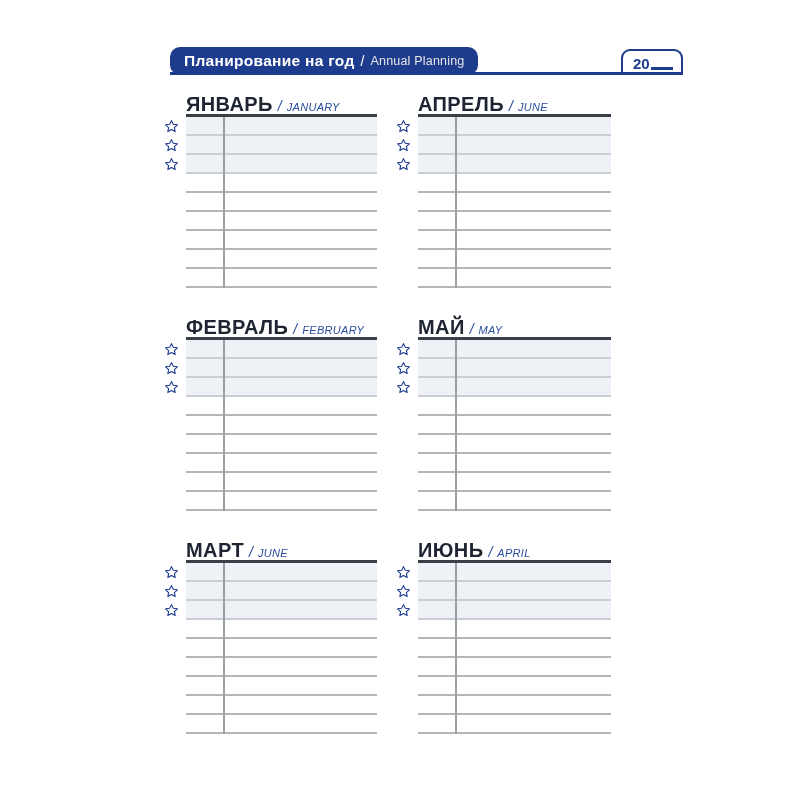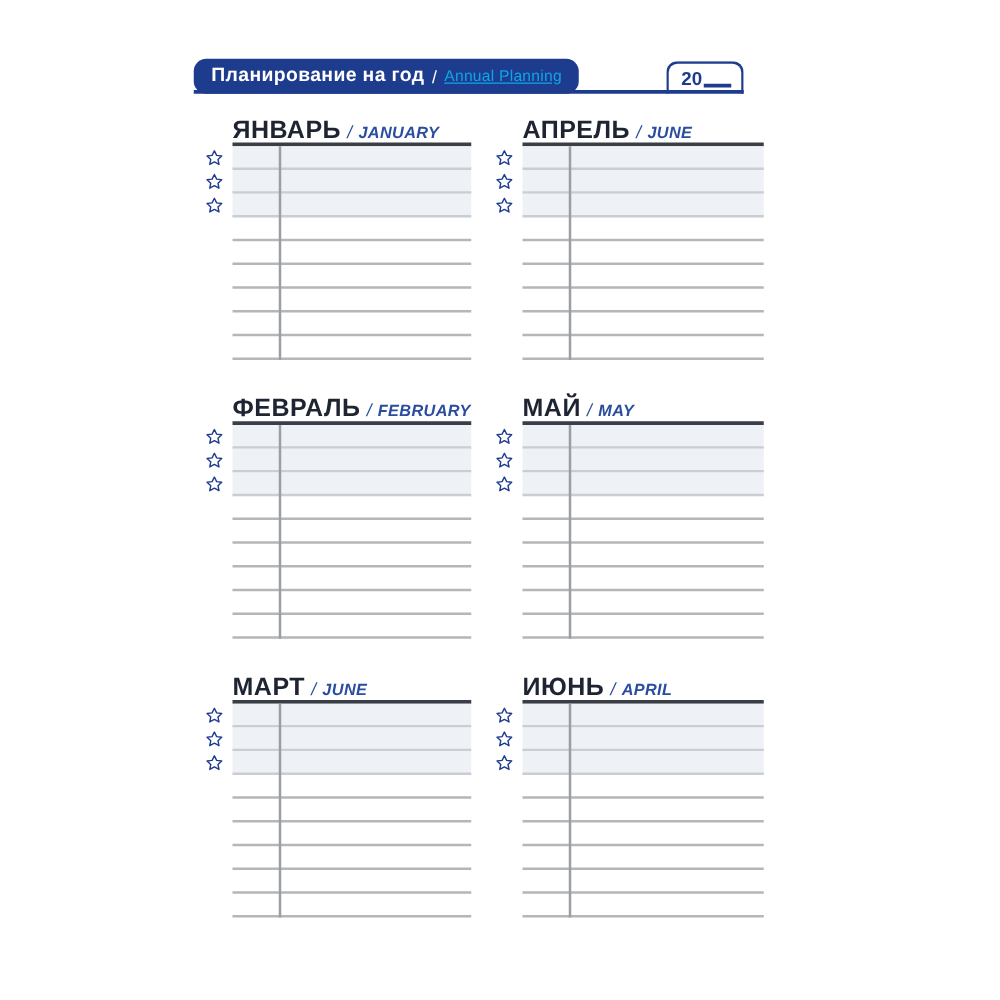--- a/index.html
+++ b/index.html
@@ -11,49 +11,49 @@
     --row-line:#b4b6b9;
     --shade-line:#caced3;
     --divider:#9b9ea3;
   }
   *{margin:0;padding:0;box-sizing:border-box;}
   html,body{background:#ffffff;}
   body{font-family:"Liberation Sans","DejaVu Sans",sans-serif;}
   .page{position:relative;width:800px;height:800px;background:#ffffff;overflow:hidden;}
 
   
-  .header{position:absolute;left:155px;top:47px;width:440px;height:28px;}
+  .header{position:absolute;left:170px;top:47px;width:513px;height:28px;}
   .header-line{position:absolute;left:0;right:0;bottom:0;height:3px;background:var(--navy);z-index:2;}
   .pill{
     position:absolute;left:0;bottom:0;height:28px;z-index:3;
     background:var(--navy);border-radius:10px;
     display:flex;align-items:center;gap:6px;padding:0 14px 1px 14px;white-space:nowrap;
   }
   .pill .t-ru{color:#ffffff;font-weight:bold;font-size:15.5px;letter-spacing:.3px;}
   .pill .t-sep{color:#ffffff;font-size:14px;font-weight:400;}
-  .pill .t-en{color:#0ea5e9;font-size:12.5px;font-weight:400;letter-spacing:.2px;text-decoration:underline;}
+  .pill .t-en{color:#e5e5e5;font-size:12.5px;font-weight:400;letter-spacing:.2px;}
   .year-tab{
     position:absolute;right:0;bottom:0;width:62px;height:26px;z-index:1;
     background:#ffffff;border:2px solid var(--navy);border-bottom:none;
     border-radius:9px 9px 0 0;
     display:flex;align-items:flex-end;padding:0 8px 4px 10px;
   }
   .year-tab .y-prefix{color:var(--navy);font-weight:bold;font-size:15px;line-height:1;}
   .year-blank{display:inline-block;width:26px;height:3px;background:var(--navy);margin:0 0 1px 1px;}
 
   
   .col{position:absolute;top:93px;}
   .col-left{left:186px;width:191px;}
   .col-right{left:418px;width:193px;}
 
   .month{height:195px;margin-bottom:28px;}
   .month-title{height:18px;margin-bottom:3px;display:flex;align-items:baseline;gap:5px;white-space:nowrap;}
   .month-title .m-ru{color:var(--title-dark);font-weight:bold;font-size:20px;letter-spacing:.4px;}
   .month-title .m-sep{color:var(--title-blue);font-size:14px;font-style:italic;}
-  .month-title .m-en{color:var(--title-blue);font-size:13px;font-weight:bold;font-style:italic;letter-spacing:.3px;}
+  .month-title .m-en{color:var(--title-blue);font-size:11px;font-weight:normal;font-style:italic;letter-spacing:.3px;}
   .month-rule{height:3px;background:var(--rule-dark);}
   .month-table{position:relative;}
   .row{height:19px;border-bottom:2px solid var(--row-line);}
   .row.shaded{background:var(--row-shade);border-bottom-color:var(--shade-line);}
   .v-divider{position:absolute;left:37px;top:0;bottom:0;width:2px;background:var(--divider);}
   .star{position:absolute;left:-22px;width:15px;height:15px;color:var(--navy);}
   .star svg{display:block;width:15px;height:15px;}
 </style>
 </head>
 <body>

